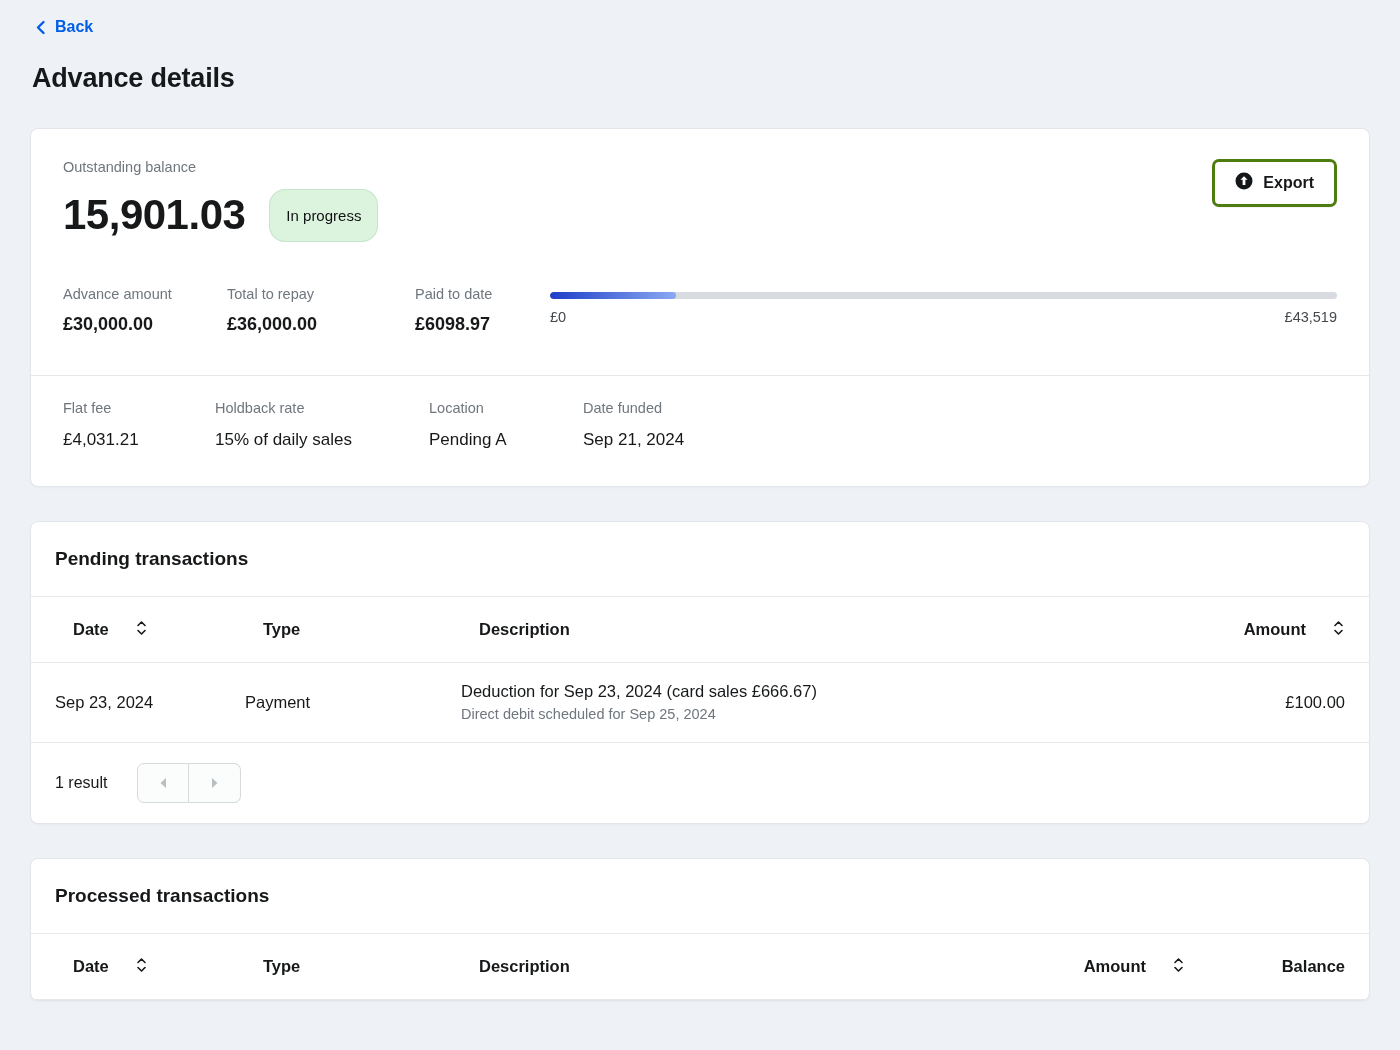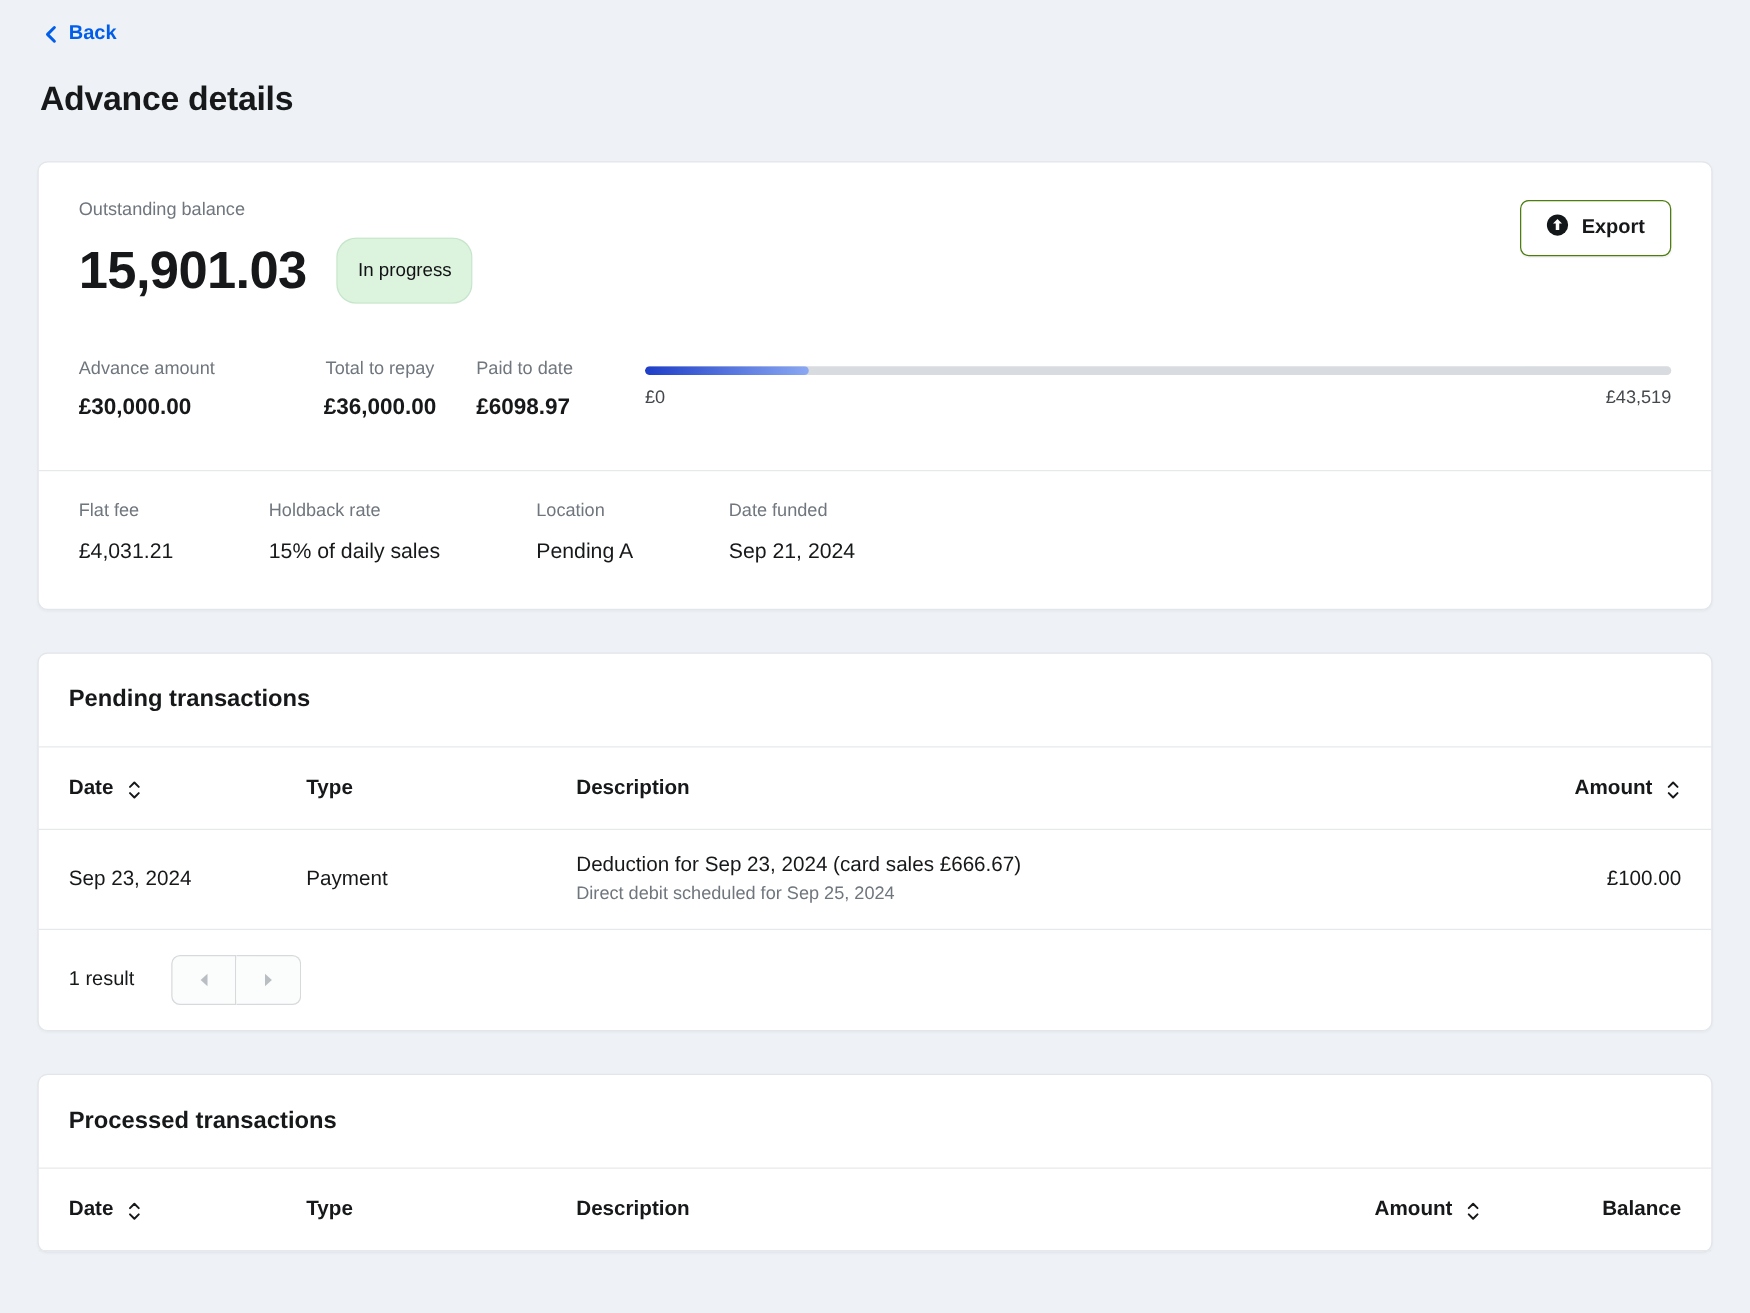--- a/index.html
+++ b/index.html
@@ -49,31 +49,31 @@
   .balance-row{display:flex;align-items:center;gap:24px;margin-top:14px;}
   .balance{font-size:42px;font-weight:700;letter-spacing:-0.5px;}
   .badge{
     background:var(--badge-bg);color:var(--badge-text);
     border:1px solid rgba(40,130,60,0.12);
     font-size:15px;font-weight:400;
     padding:17px 16px;border-radius:16px;white-space:nowrap;
   }
   .export-btn{
     display:flex;align-items:center;gap:10px;
-    background:#fff;border:1px solid #4d7c0f;border-radius:7px;
+    background:#fff;border:3px solid #4d7c0f;border-radius:7px;
     padding:10px 20px;font-size:16px;font-weight:700;
     font-family:inherit;color:var(--text);cursor:pointer;
     box-shadow:0 1px 1px rgba(20,25,35,0.05);
   }
   .stats-progress{display:flex;align-items:flex-start;margin-top:44px;}
   .stats{display:flex;}
   .stat{margin-right:0;}
   .stat:nth-child(1){width:164px;}
-  .stat:nth-child(2){width:154px;text-align:center;}
-  .stat:nth-child(3){width:135px;}
+  .stat:nth-child(2){width:154px;}
+  .stat:nth-child(3){width:135px;margin-left:34px;}
   .stat .soft-label{font-size:14.5px;}
   .stat-value{font-size:18px;font-weight:700;margin-top:12px;}
   .progress-wrap{flex:1;margin-left:0;padding-top:6px;}
   .progress-track{
     height:7px;border-radius:4px;background:var(--progress-track);
     overflow:hidden;position:relative;
   }
   .progress-fill{
     height:100%;border-radius:4px;width:16%;
     background:linear-gradient(90deg,var(--progress-start),var(--progress-end));
@@ -89,21 +89,21 @@
   .detail:nth-child(3){width:154px;}
   .detail-value{font-size:17px;margin-top:14px;}
 
   
   .card-title-bar{padding:26px 24px;border-bottom:1px solid var(--border);}
   .card-title{font-size:19px;font-weight:700;}
   .thead,.trow{display:grid;align-items:center;padding:0 24px;}
   .pending-grid{grid-template-columns:190px 216px 1fr 200px;}
   .processed-grid{grid-template-columns:190px 216px 1fr 190px 160px;}
   .thead{border-bottom:1px solid var(--border);height:66px;font-weight:700;font-size:16.5px;}
-  .th{display:flex;align-items:flex-end;gap:10px;}
+  .th{display:flex;align-items:flex-start;gap:26px;margin-left:18px;}
   .th.right,.td.right{justify-content:flex-end;text-align:right;}
   .sort-btn{
     background:none;border:none;padding:0;cursor:pointer;display:flex;align-items:center;
   }
   .trow{height:80px;font-size:16.5px;border-bottom:1px solid var(--border);cursor:pointer;}
   .td{display:flex;align-items:center;}
   .desc-cell{flex-direction:column;align-items:flex-start;justify-content:flex-end;gap:5px;}
   .desc-sub{font-size:14.5px;color:var(--text-soft);}
   .tfooter{
     height:80px;display:flex;align-items:center;justify-content:flex-start;

